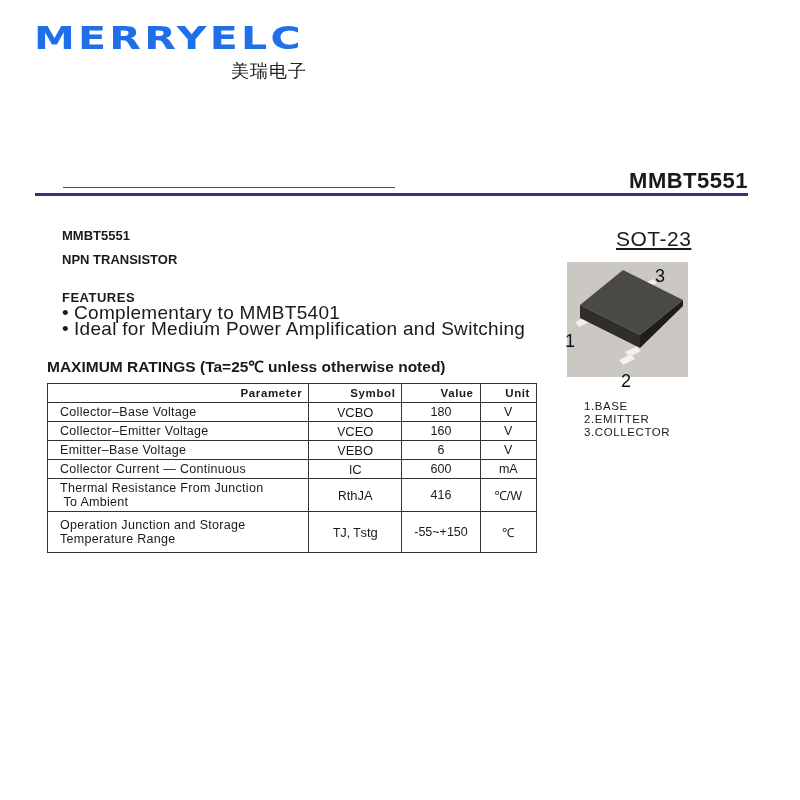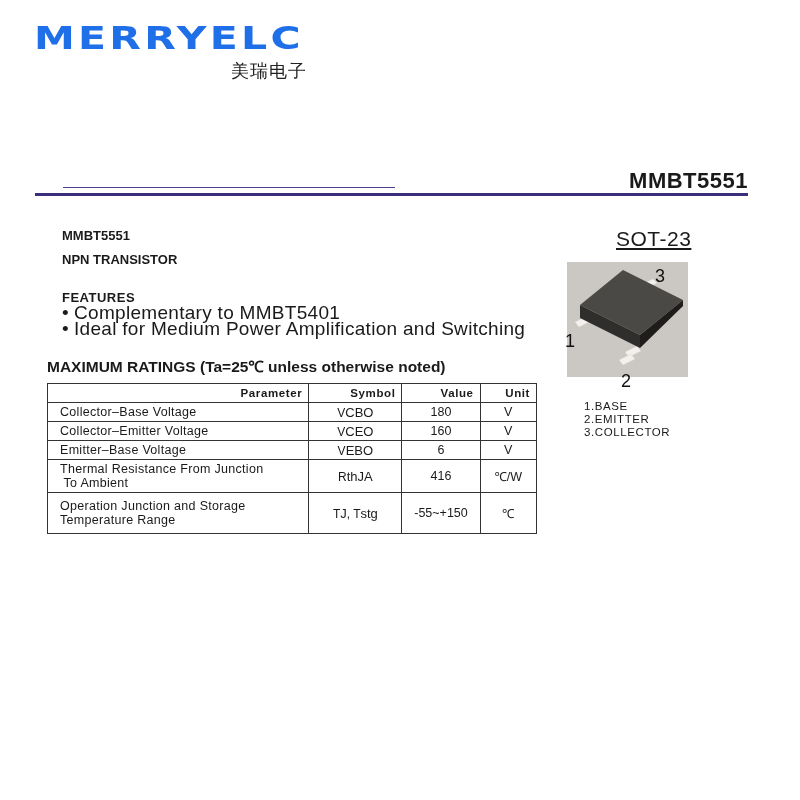--- a/index.html
+++ b/index.html
@@ -96,20 +96,26 @@
       <td class="sym"><span>V</span><span class="sub">CEO</span></td>
       <td class="val">160</td>
       <td class="unit">V</td>
     </tr>
     <tr>
       <td class="param">Emitter–Base Voltage</td>
       <td class="sym"><span>V</span><span class="sub">EBO</span></td>
       <td class="val">6</td>
       <td class="unit">V</td>
     </tr>
+    <tr>
+      <td class="param">Collector Current — Continuous</td>
+      <td class="sym"><span>I</span><span class="sub">C</span></td>
+      <td class="val">600</td>
+      <td class="unit">mA</td>
+    </tr>
     <tr class="tall">
       <td class="param">
           <div>Thermal Resistance From Junction</div>
           <div style="white-space:pre"> To Ambient</div>
         </td>
       <td class="sym"><span>R</span><span class="sub">thJA</span></td>
       <td class="val">416</td>
       <td class="unit">℃/W</td>
     </tr>
     <tr class="taller">

